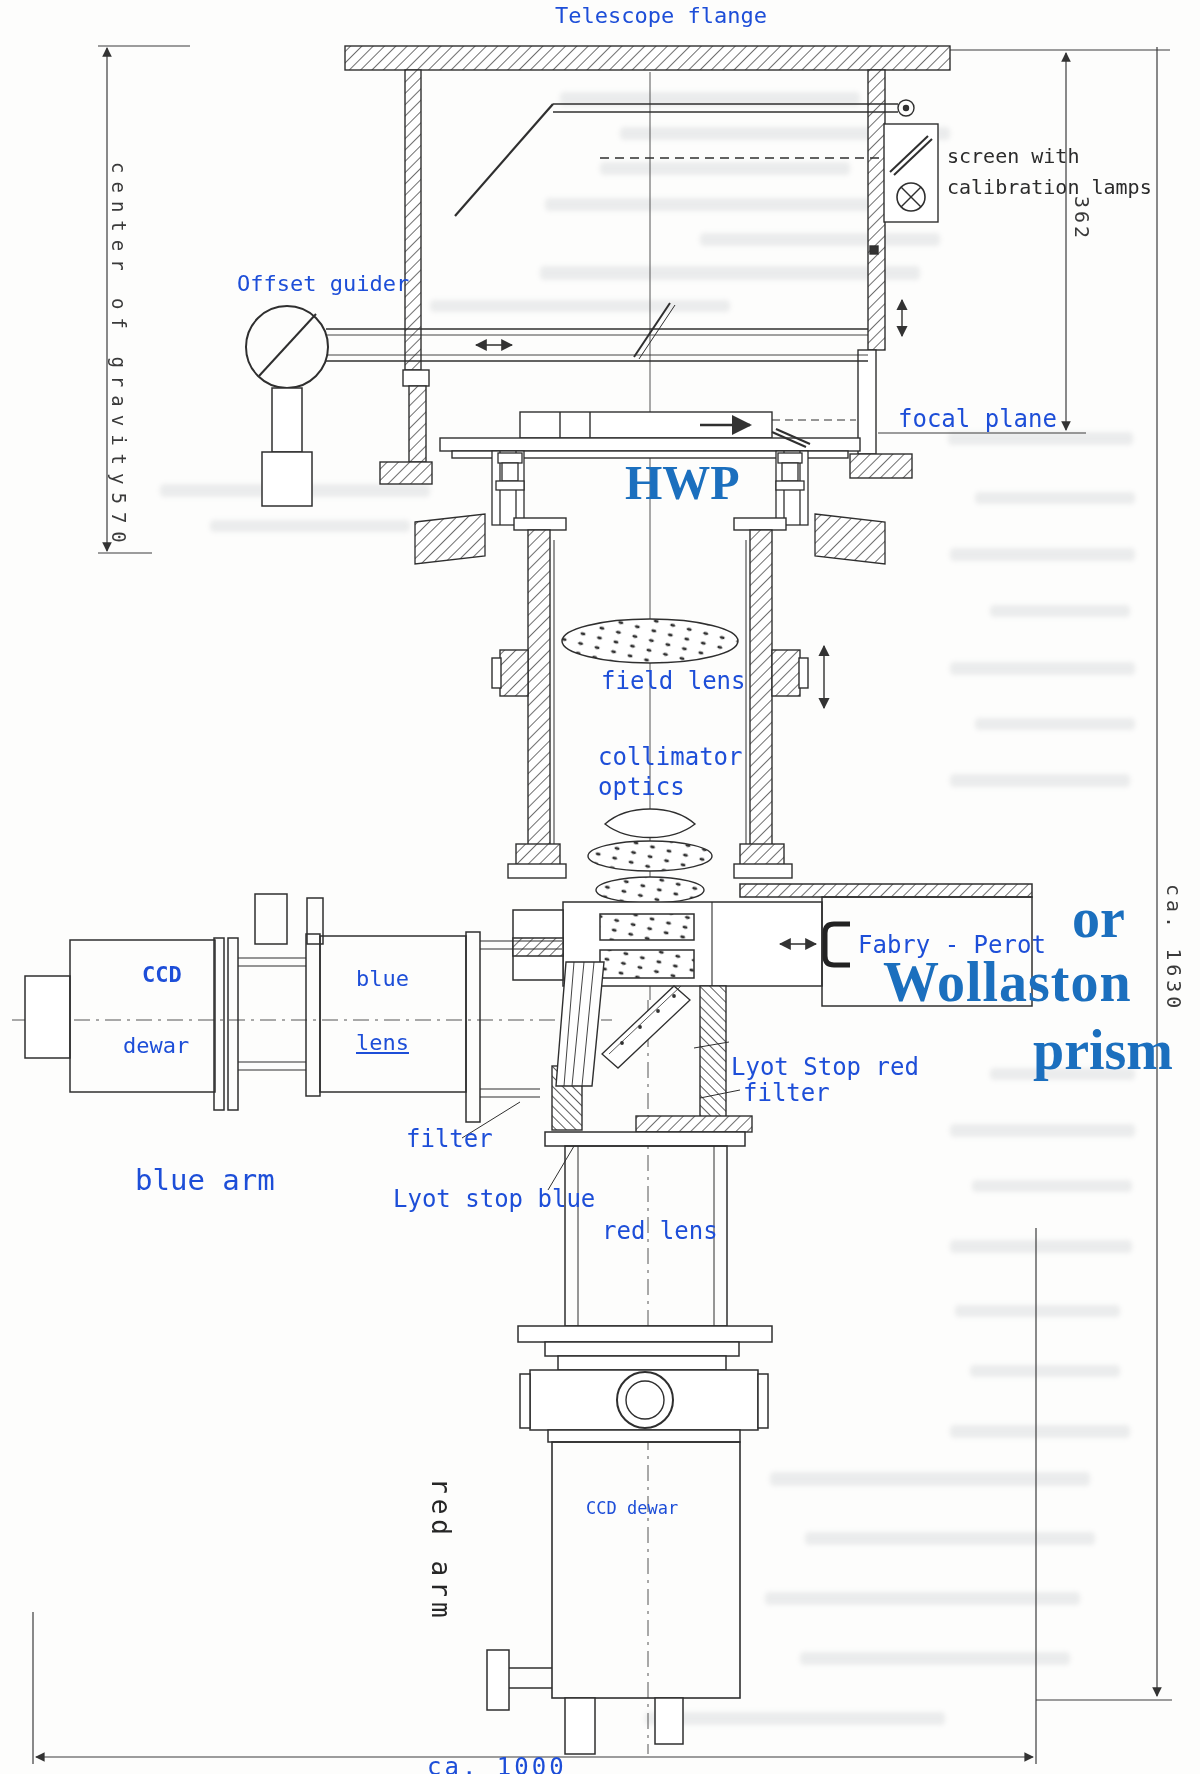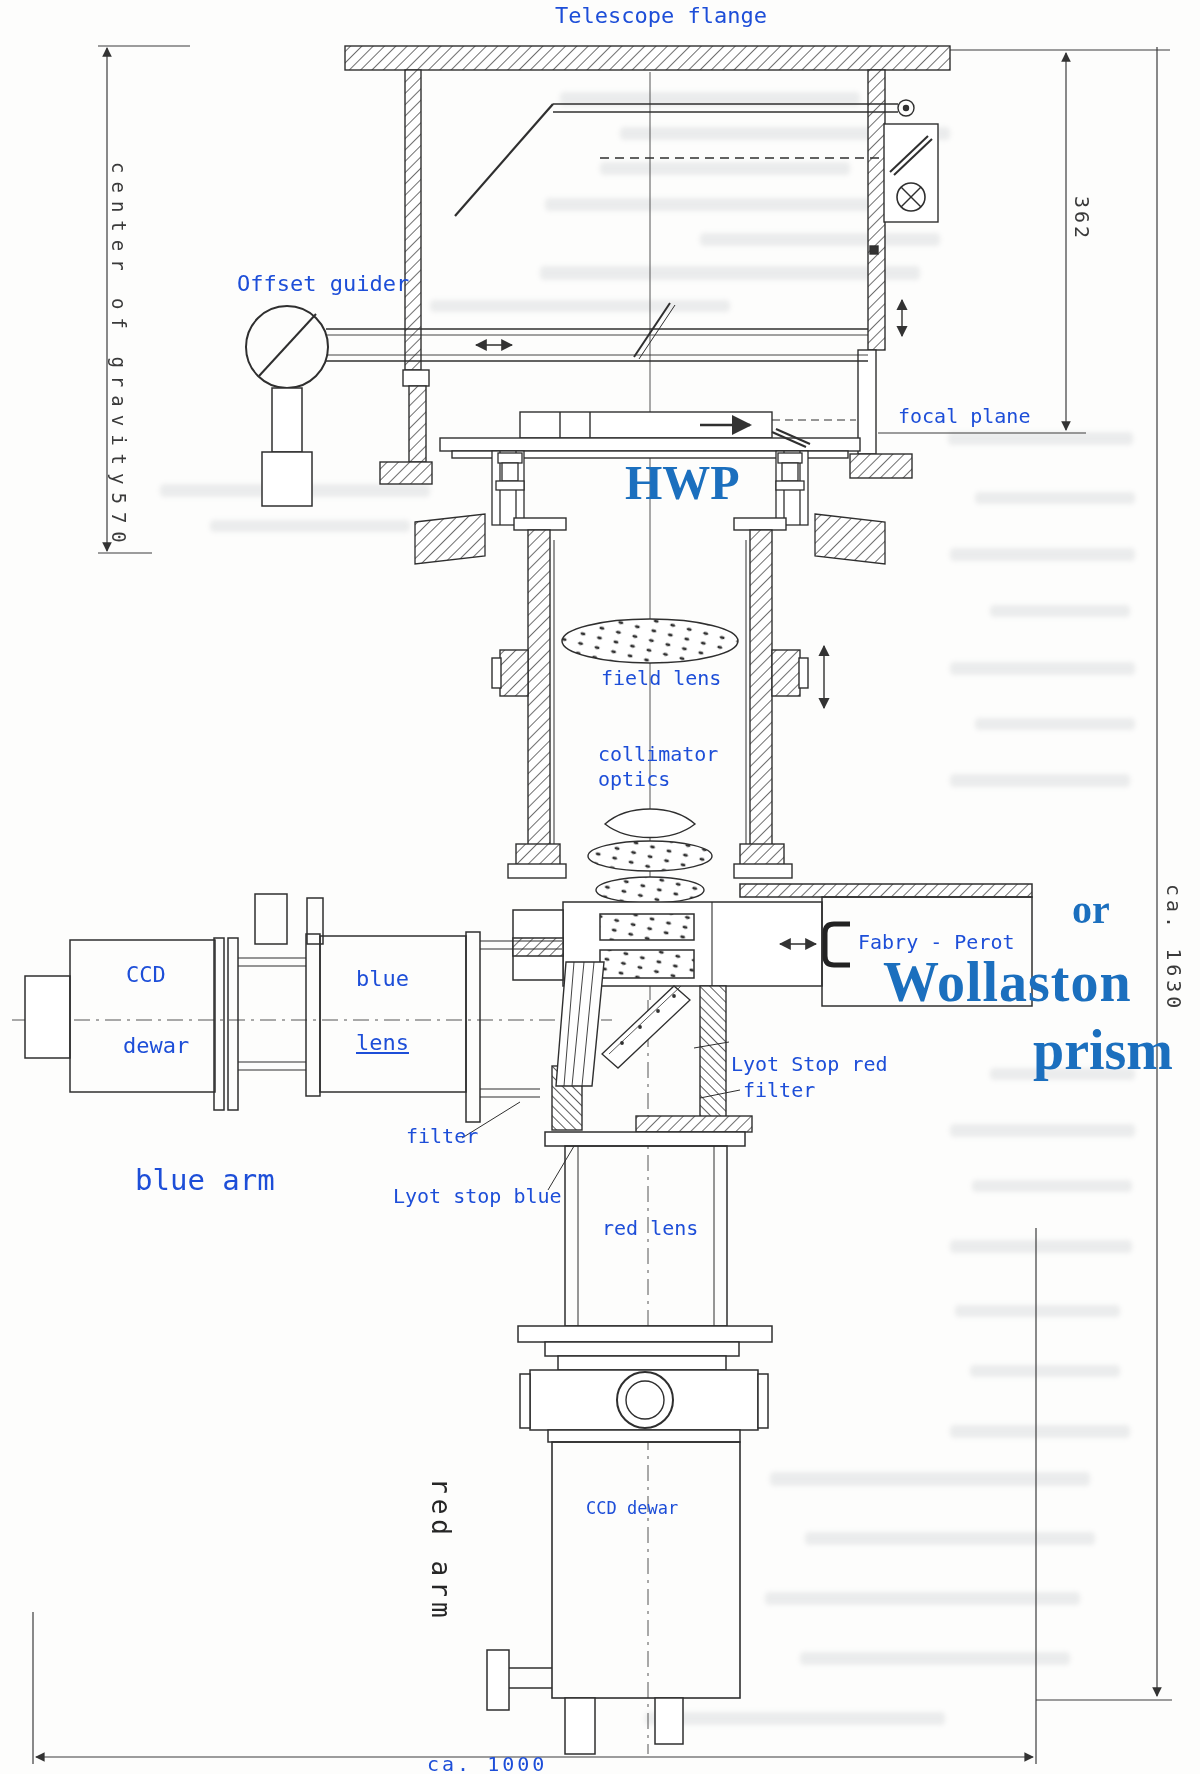--- a/index.html
+++ b/index.html
@@ -1,21 +1,21 @@
 <!DOCTYPE html>
 <html><head>
 <meta charset="utf-8">
 <style>
   html,body{margin:0;padding:0;background:#ffffff;}
   #page{position:relative;width:1200px;height:1774px;background:#fdfdfc;overflow:hidden;
         font-family:"DejaVu Sans Mono", monospace;color:#2b2b2b;}
   .bt{position:absolute;background:#8e959c;opacity:.16;filter:blur(2.5px);border-radius:4px;}
   svg{position:absolute;left:0;top:0;}
   .lbl{position:absolute;white-space:nowrap;color:#1d4ed8;font-size:21px;line-height:1.25;}
-  .lbl.small{font-size:20px;}
+  .lbl.small{font-size:24px;}
   .lbl.big{font-size:29px;}
   .vlbl{position:absolute;writing-mode:vertical-rl;text-orientation:mixed;white-space:nowrap;
         color:#3a3a3a;font-size:20px;letter-spacing:6px;}
   .blue{position:absolute;font-family:"Liberation Serif", serif;font-weight:bold;
         color:#1b6fbe;white-space:nowrap;margin-left:40px;}
   .screenlbl{position:absolute;font-size:20px;line-height:1.55;white-space:nowrap;}
 </style>
 </head>
 <body>
 
@@ -264,42 +264,46 @@
       <rect x="565" y="1698" width="30" height="56" fill="#fff"></rect>
       <rect x="655" y="1698" width="28" height="46" fill="#fff"></rect>
       <rect x="487" y="1650" width="22" height="60" fill="#fff"></rect>
       <line x1="509" y1="1668" x2="552" y2="1668"></line>
       <line x1="509" y1="1688" x2="552" y2="1688"></line>
     </g>
   </svg>
 
   <div class="lbl" style="left:555px;top:2px;font-size:22px;">Telescope flange</div>
 
+  <div class="screenlbl" style="left:947px;top:141px;">
+    <div>screen with</div>
+    <div>calibration lamps</div>
+  </div>
 
   <div class="lbl" style="left:237px;top:270px;font-size:22px;">Offset guider</div>
 
   <div class="lbl small" style="left:898px;top:404px;">focal plane</div>
 
   <div class="blue" style="left:585px;top:455px;font-size:48px;">HWP</div>
 
   <div class="lbl small" style="left:601px;top:666px;">field lens</div>
 
   <div class="lbl small" style="left:598px;top:742px;">
     <div>collimator</div>
     <div>optics</div>
   </div>
 
   <div class="lbl small" style="left:858px;top:930px;">Fabry - Perot</div>
 
-  <div class="blue" style="left:1032px;top:886px;font-size:40px;">or</div>
+  <div class="blue" style="left:1032px;top:886px;font-size:56px;">or</div>
   <div class="blue" style="left:993px;top:1018px;font-size:56px;">prism</div>
   <div class="blue" style="left:843px;top:950px;font-size:56px;letter-spacing:1px;">Wollaston</div>
 
   <div class="lbl" style="left:104px;top:962px;font-size:22px;line-height:1.2;">
-    <div style="margin-left:22px;">CCD</div>
+    <div style="margin-left:38px;font-weight:bold;">CCD</div>
     <div style="margin-top:45px;margin-left:19px;">dewar</div>
   </div>
 
   <div class="lbl" style="left:356px;top:966px;font-size:22px;line-height:1.2;">
     <div>blue</div>
     <div style="margin-top:38px;text-decoration:underline;">lens</div>
   </div>
 
   <div class="lbl big" style="left:135px;top:1162px;">blue arm</div>
 

